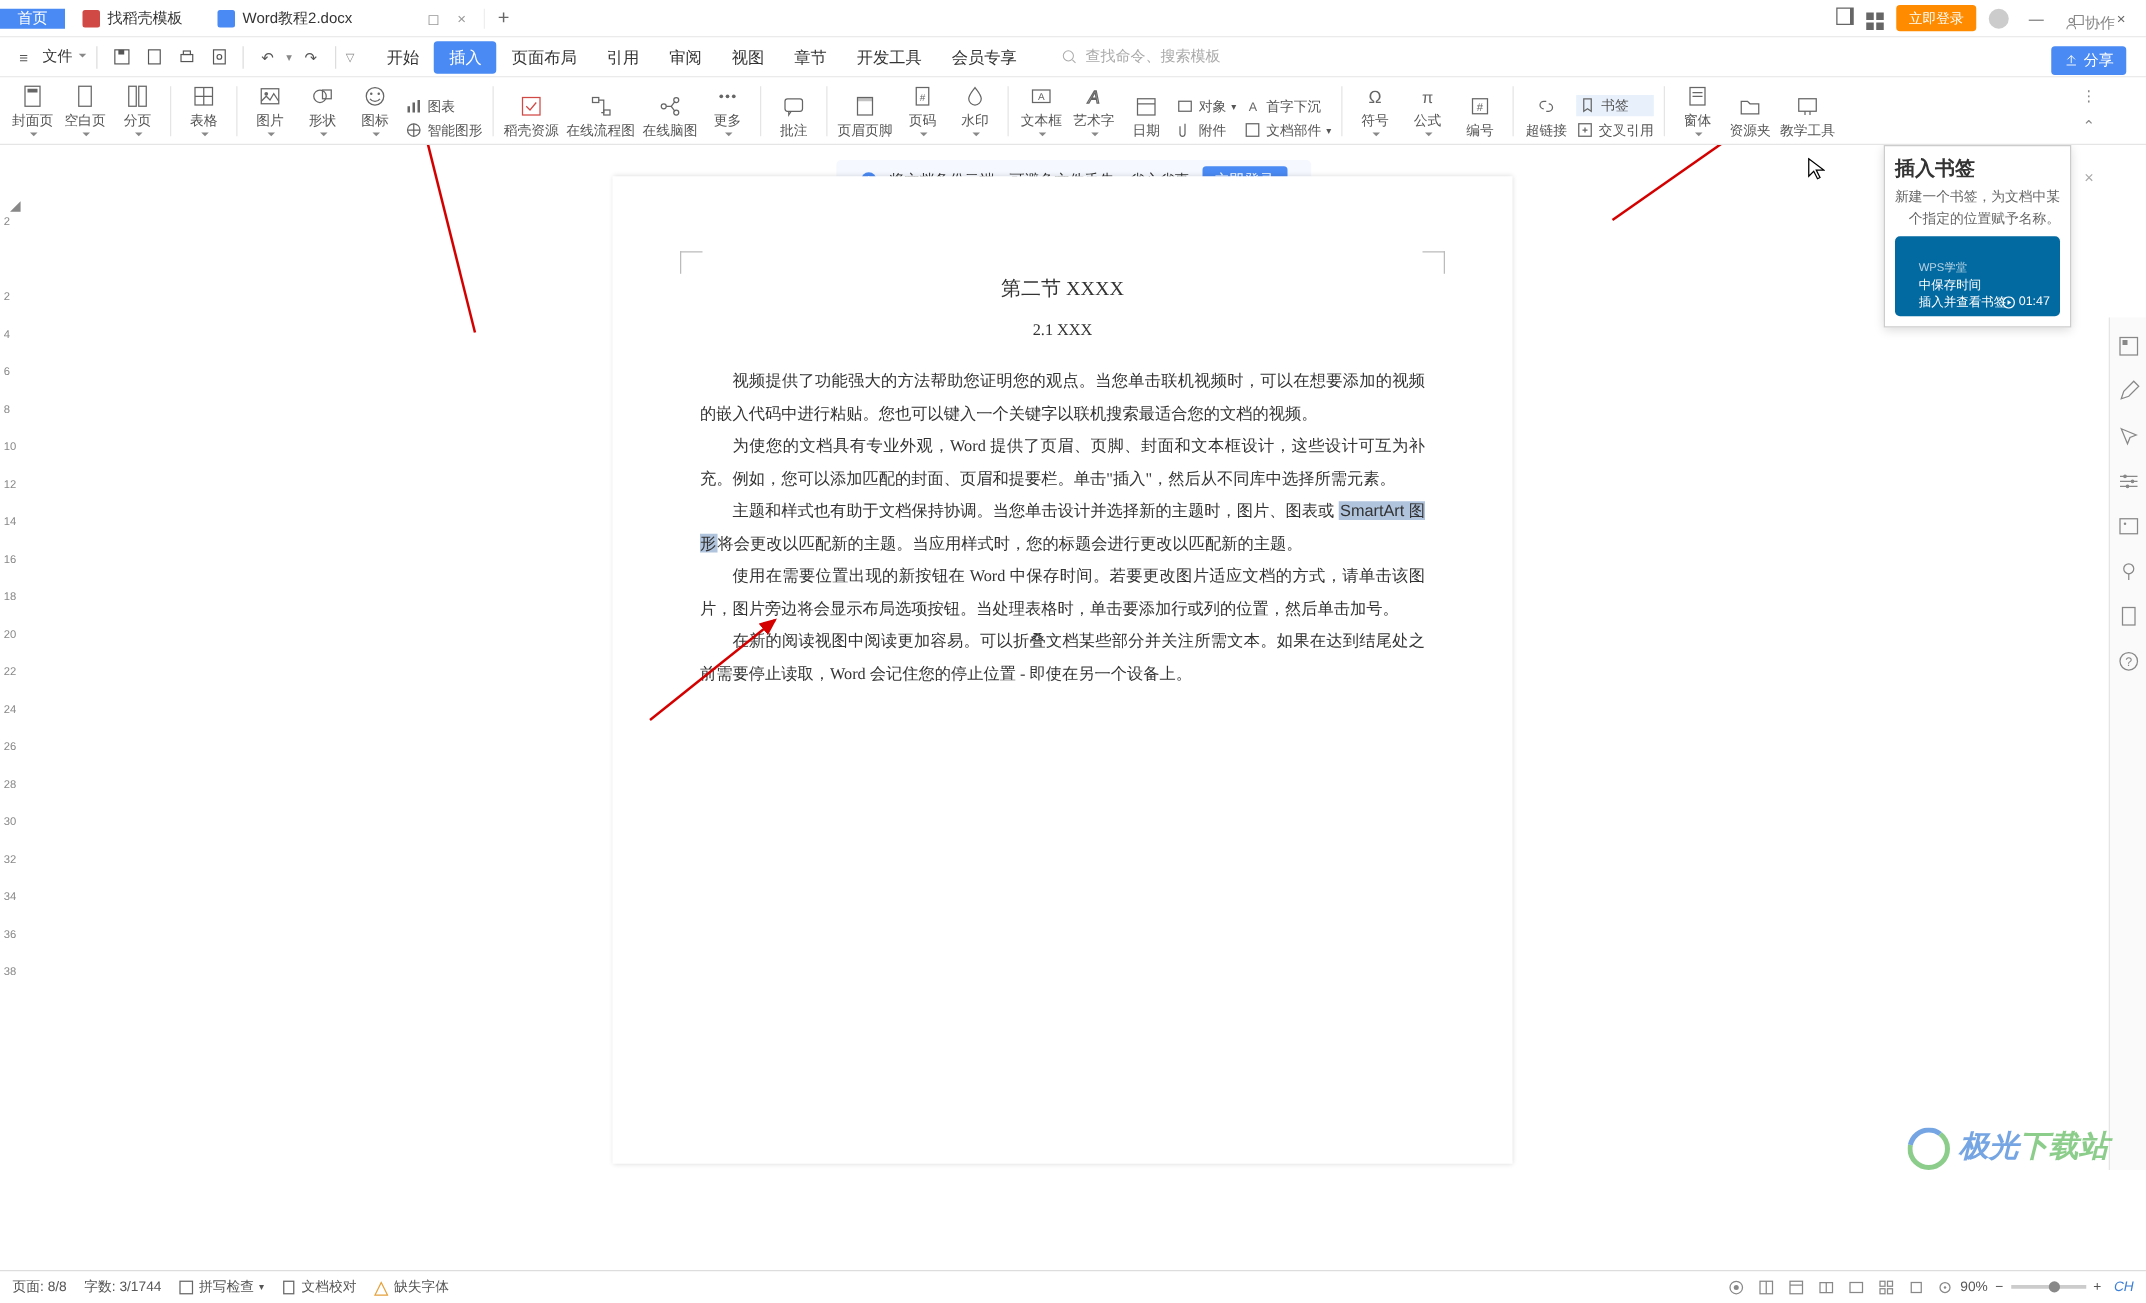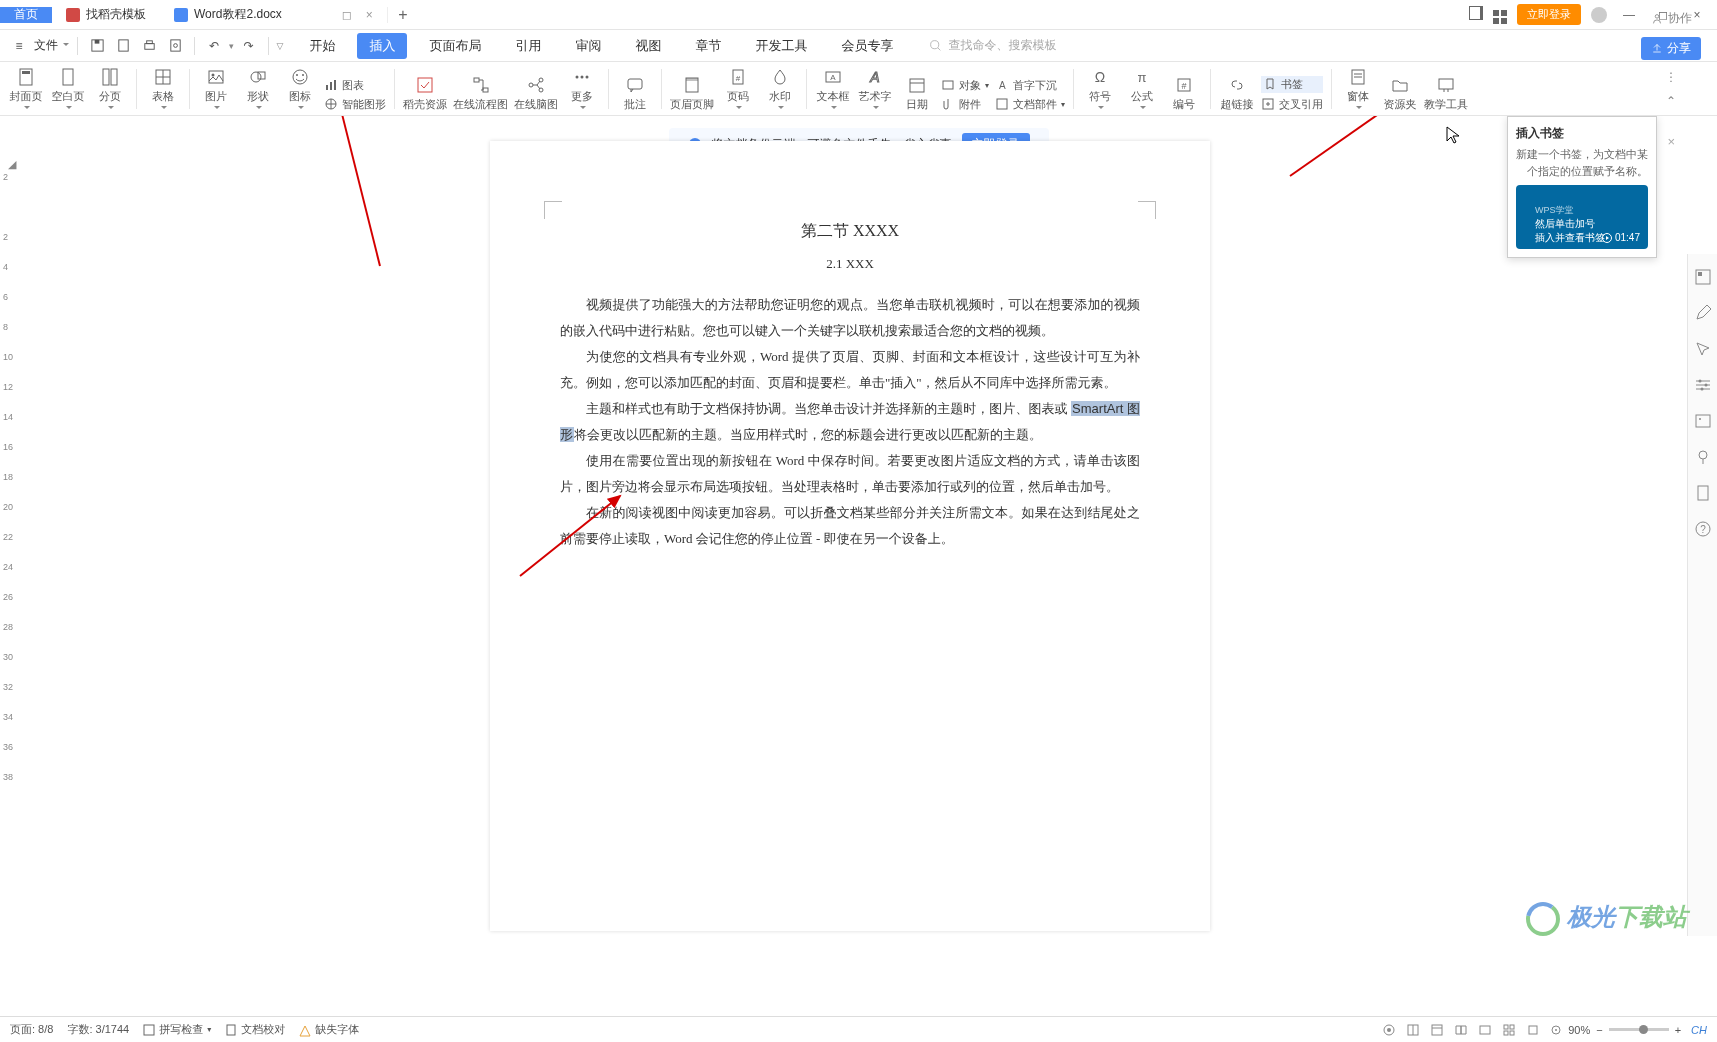--- a/index.html
+++ b/index.html
@@ -20,21 +20,21 @@
 .win-btn { width: 24px; text-align: center; color: #666; }
 .sq-icon { width: 14px; height: 14px; border: 1px solid #666; display: inline-block; }
 .grid-icon { display: inline-grid; grid-template-columns: 6px 6px; grid-template-rows: 6px 6px; gap: 2px; }
 .grid-icon span { background: #666; }
 
 
 .menubar { height: 32px; display: flex; align-items: center; padding: 0 8px; background: #fff; border-bottom: 1px solid #e5e5e5; gap: 4px; }
 .menubar .icon-btn { width: 22px; height: 22px; display: flex; align-items: center; justify-content: center; color: #555; }
 .menubar .sep { width: 1px; height: 18px; background: #ddd; margin: 0 4px; }
 .file-btn { display: flex; align-items: center; gap: 3px; }
-.menu-tabs { display: flex; gap: 10px; margin-left: 10px; }
+.menu-tabs { display: flex; gap: 0; margin-left: 10px; }
 .menu-tab { padding: 4px 12px; font-size: 13px; border-radius: 3px; }
 .menu-tab.active { background: #4a8af4; color: #fff; }
 .search-box { margin-left: 20px; color: #aaa; font-size: 12px; display: flex; align-items: center; gap: 6px; }
 .mbar-right { margin-left: auto; display: flex; align-items: center; gap: 10px; padding-right: 8px; flex-direction: column; }
 .share-btn { background: #4a8af4; color: #fff; padding: 3px 10px; border-radius: 3px; display: flex; align-items: center; gap: 4px; }
 
 
 .ribbon { height: 54px; display: flex; align-items: center; padding: 4px 8px; background: #fff; border-bottom: 1px solid #e5e5e5; gap: 0; }
 .rb-group { display: flex; align-items: flex-end; gap: 6px; }
 .rb-sep { width: 1px; height: 40px; background: #e5e5e5; margin: 0 8px; }
@@ -57,21 +57,21 @@
 .page .title { text-align: center; font-size: 16px; font-family: SimSun, serif; margin-bottom: 14px; }
 .page .subtitle { text-align: center; font-size: 13px; margin-bottom: 20px; font-family: "Times New Roman", SimSun, serif; }
 .page p { font-size: 13px; line-height: 2.0; text-indent: 2em; font-family: SimSun, serif; text-align: justify; }
 .page .hl { background: #b0c4de; padding: 0 1px; }
 .page-corner { position: absolute; width: 18px; height: 18px; border-color: #bbb; }
 .page-corner.tl { top: 60px; left: 54px; border-left: 1px solid #bbb; border-top: 1px solid #bbb; }
 .page-corner.tr { top: 60px; right: 54px; border-right: 1px solid #bbb; border-top: 1px solid #bbb; }
 
 
 .tooltip { position: absolute; top: 138px; right: 35px; width: 150px; background: #fff; border: 1px solid #ccc; box-shadow: 0 2px 8px rgba(0,0,0,0.15); padding: 8px; font-size: 11px; z-index: 10; }
-.tooltip .tt-title { font-weight: bold; margin-bottom: 4px; font-size: 12px; }
+.tooltip .tt-title { font-weight: bold; margin-bottom: 4px; font-size: 16px; }
 .tooltip .tt-desc { color: #666; line-height: 1.5; margin-bottom: 6px; text-align: right; }
 .tooltip .tt-thumb { background: #0369a1; color: #fff; height: 64px; border-radius: 4px; position: relative; padding: 19px; font-size: 10px; }
 .tooltip .tt-time { position: absolute; bottom: 6px; right: 8px; font-size: 10px; display: flex; align-items: center; gap: 3px; }
 
 
 .rsidebar { position: absolute; right: 0; top: 138px; width: 30px; bottom: 30px; background: #fafafa; border-left: 1px solid #e5e5e5; display: flex; flex-direction: column; align-items: center; gap: 18px; padding-top: 14px; }
 .rsidebar .ric { width: 18px; height: 18px; color: #888; }
 
 
 .statusbar { position: absolute; bottom: 0; left: 0; right: 0; height: 26px; background: #fff; border-top: 1px solid #ddd; display: flex; align-items: center; padding: 0 10px; font-size: 11px; color: #555; gap: 14px; }
@@ -601,21 +601,21 @@
     <p><span>主题和样式也有助于文档保持协调。当您单击设计并选择新的主题时，图片、图表或 </span><span class="hl">SmartArt 图形</span><span>将会更改以匹配新的主题。当应用样式时，您的标题会进行更改以匹配新的主题。</span></p>
     <p>使用在需要位置出现的新按钮在 Word 中保存时间。若要更改图片适应文档的方式，请单击该图片，图片旁边将会显示布局选项按钮。当处理表格时，单击要添加行或列的位置，然后单击加号。</p>
     <p>在新的阅读视图中阅读更加容易。可以折叠文档某些部分并关注所需文本。如果在达到结尾处之前需要停止读取，Word 会记住您的停止位置 - 即使在另一个设备上。</p>
   </div>
 
   <div class="tooltip" style="top:0;right:60px;">
     <div class="tt-title">插入书签</div>
     <div class="tt-desc">新建一个书签，为文档中某个指定的位置赋予名称。</div>
     <div class="tt-thumb">
       <div style="font-size:9px;opacity:0.7;">WPS学堂</div>
-      <div>然后单击加号</div>
+      <div>中保存时间</div>
       <div>插入并查看书签</div>
       <div class="tt-time">
           <svg width="10" height="10" viewBox="0 0 10 10">
             <circle cx="5" cy="5" r="4.5" fill="none" stroke="#fff"></circle>
             <path d="M4 3v4l3-2z" fill="#fff"></path>
           </svg>
           <span>01:47</span>
         </div>
     </div>
   </div>

